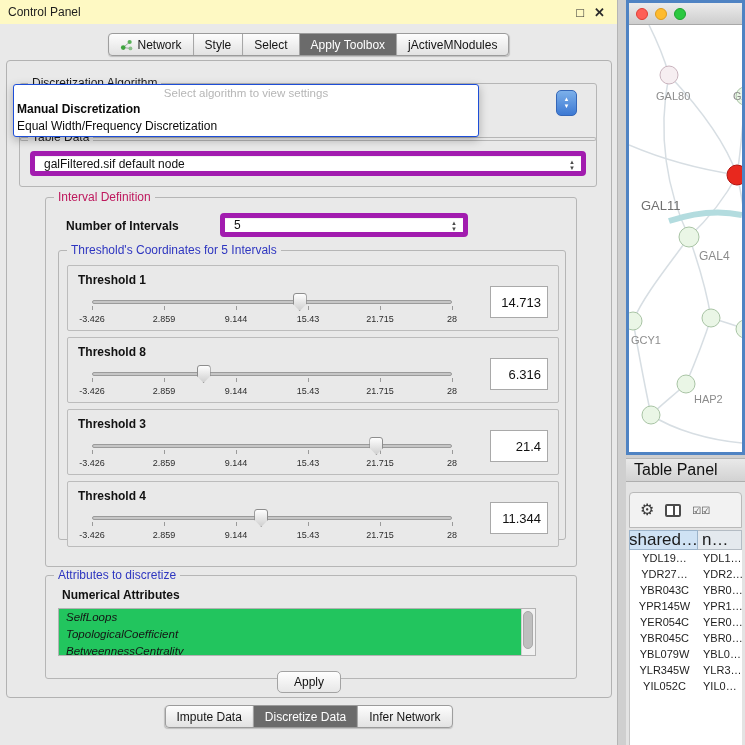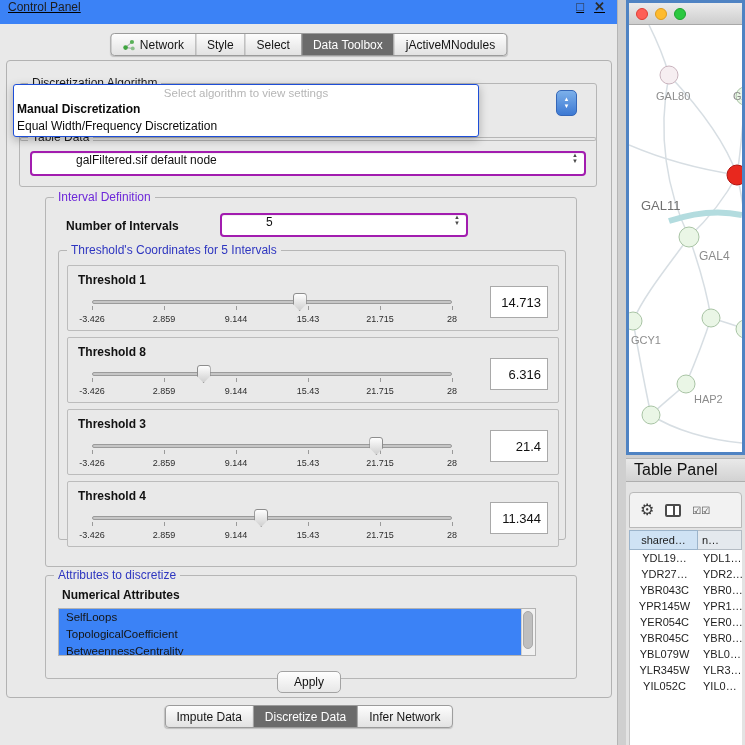--- a/index.html
+++ b/index.html
@@ -1,43 +1,43 @@
 <!DOCTYPE html>
 <html><head>
 <meta charset="utf-8">
 <style>
   *{margin:0;padding:0;box-sizing:border-box;}
   html,body{width:745px;height:745px;}
   .stage{position:relative;width:745px;height:745px;background:#cfcfcf;font-family:"Liberation Sans",sans-serif;overflow:hidden;}
 
   
   .control-panel{position:absolute;left:0;top:0;width:618px;height:745px;background:#e9e9e9;border-right:1px solid #b5b5b5;}
-  .titlebar{position:absolute;left:0;top:0;width:100%;height:24px;display:flex;padding:0 12px 0 8px;background:#3b82f6;text-decoration:underline;}
+  .titlebar{position:absolute;left:0;top:0;width:100%;height:24px;display:flex;align-items:center;padding:0 12px 0 8px;background:#fef9c3;}
   .win-title{font-size:12px;color:#1d1d1d;}
   .win-icons{margin-left:auto;display:flex;gap:10px;}
   .win-icon{font-size:13px;color:#2b2b2b;line-height:1;font-weight:bold;}
 
   .tabbar{position:absolute;display:flex;height:23px;border:1px solid #9b9b9b;border-radius:4px;overflow:hidden;background:linear-gradient(#fdfdfd,#e2e2e2);box-shadow:0 1px 1px rgba(0,0,0,.18);}
   .top-tabbar{top:33px;left:50%;transform:translateX(-50%);}
   .bottom-tabbar{top:705px;left:50%;transform:translateX(-50%);}
   .tab{display:flex;align-items:center;gap:5px;padding:0 11px;font-size:12px;color:#141414;border-left:1px solid #a5a5a5;white-space:nowrap;}
   .tab:first-child{border-left:none;}
   .tab.active{background:#6b6b6b;color:#fff;}
 
   .main-panel{position:absolute;left:6px;top:60px;width:606px;height:638px;border:1px solid #b2b2b2;border-radius:4px;background:#e9e9e9;}
 
   .group{position:absolute;border:1px solid #b6b6b6;border-radius:3px;}
   .group-title{position:absolute;top:-8px;left:8px;background:#e9e9e9;padding:0 4px;font-size:12px;color:#1c1c1c;white-space:nowrap;}
-  .group-title.green{color:#6d28d9;}
+  .group-title.green{color:#be185d;}
   .group-title.blue{color:#2e36c0;}
 
   .algo-group{left:12px;top:22px;width:578px;height:58px;}
   .tabledata-group{left:12px;top:76px;width:578px;height:50px;}
 
-  .combo{position:absolute;display:flex;align-items:flex-start;background:#fff;border:2px solid #a21caf;border-radius:4px;box-shadow:inset 0 1px 1px rgba(0,0,0,.06);padding-left:35px;}
+  .combo{position:absolute;display:flex;align-items:flex-end;background:#fff;border:5px solid #a21caf;border-radius:4px;box-shadow:inset 0 1px 1px rgba(0,0,0,.06);}
   .combo-text{flex:1;font-size:12px;color:#111;padding-left:9px;white-space:nowrap;overflow:hidden;}
   .stepper{display:flex;flex-direction:column;align-items:center;justify-content:center;width:18px;color:#4a4a4a;font-size:6px;line-height:5px;gap:1px;}
   .tabledata-combo{left:10px;top:13px;width:556px;height:25px;}
   .intervals-combo{left:174px;top:15px;width:248px;height:24px;}
 
   .interval-group{left:38px;top:136px;width:532px;height:370px;}
   .bold-label{font-weight:bold;font-size:12px;color:#111;}
   .intervals-label{position:absolute;left:20px;top:21px;}
   .thresholds-group{left:12px;top:52px;width:508px;height:290px;}
   #thresholds{position:absolute;left:8px;top:14px;width:492px;}
@@ -47,21 +47,21 @@
   .slider{position:absolute;left:24px;top:27px;width:360px;height:19px;}
   .groove{position:absolute;left:0;right:0;top:7px;height:4px;background:#c6c6c6;border:1px solid #9b9b9b;border-radius:2px;}
   .tickmark{position:absolute;top:13px;width:1px;height:4px;background:#9a9a9a;}
   .thumb{position:absolute;top:0;width:14px;height:18px;background:linear-gradient(#fefefe,#d0d0d0);border:1px solid #8d8d8d;border-radius:3px;clip-path:polygon(0 0,100% 0,100% 60%,50% 100%,0 60%);}
   .tick-labels{position:absolute;left:24px;top:48px;width:360px;height:11px;}
   .tick-label{position:absolute;transform:translateX(-50%);font-size:9px;color:#2c2c2c;white-space:nowrap;}
   .val-box{position:absolute;right:10px;top:20px;width:58px;height:32px;background:#fff;border:1px solid #a9a9a9;display:flex;align-items:center;justify-content:flex-end;padding-right:6px;font-size:13px;color:#111;}
 
   .attrs-group{left:38px;top:514px;width:532px;height:104px;}
   .attrs-sub{position:absolute;left:16px;top:12px;}
-  .attr-list{position:absolute;left:12px;top:32px;width:478px;height:48px;background:#3b82f6;border:1px solid #b3b3b3;overflow:hidden;}
+  .attr-list{position:absolute;left:12px;top:32px;width:478px;height:48px;background:#22c55e;border:1px solid #b3b3b3;overflow:hidden;font-style:italic;}
   .attr-item{font-size:11.5px;color:#141414;padding:2px 0 2px 7px;height:17px;white-space:nowrap;}
   .attr-scrollbar{position:absolute;top:0;right:0;width:14px;height:100%;background:#f1f1f1;border-left:1px solid #cfcfcf;}
   .attr-thumb{position:absolute;left:1px;top:2px;width:10px;height:38px;background:#bfbfbf;border-radius:5px;border:1px solid #a9a9a9;}
 
   .apply-btn{position:absolute;left:50%;transform:translateX(-50%);top:610px;width:64px;height:22px;background:linear-gradient(#fefefe,#e7e7e7);border:1px solid #a3a3a3;border-radius:5px;font-size:12px;color:#111;font-family:inherit;}
 
   
   .algo-popup{position:absolute;left:13px;top:84px;width:466px;height:53px;background:#fff;border:1px solid #1d4ed8;border-radius:3px;box-shadow:0 3px 10px rgba(0,0,0,.28);z-index:20;overflow:hidden;}
   .algo-placeholder{height:16px;line-height:16px;text-align:center;font-size:11.5px;color:#b6b6b6;}
   .algo-option{height:17px;line-height:17px;font-size:12px;color:#0a0a0a;padding-left:3px;white-space:nowrap;}
@@ -79,21 +79,21 @@
 
   
   .table-panel-bar{position:absolute;left:626px;top:458px;width:119px;height:24px;background:linear-gradient(#e9e9e9,#d2d2d2);border-top:1px solid #b7b7b7;border-bottom:1px solid #aeaeae;font-size:16px;color:#111;display:flex;align-items:center;padding-left:8px;}
   .table-area{position:absolute;left:626px;top:482px;width:119px;height:263px;background:#e3e3e3;}
   .table-toolbar{position:absolute;left:3px;top:10px;width:113px;height:36px;background:#f2f2f2;border:1px solid #b9b9b9;border-radius:4px 4px 0 0;display:flex;align-items:center;gap:11px;padding-left:10px;}
   .gear{font-size:16px;color:#3a3a3a;line-height:1;}
   .cols-icon{display:inline-block;width:16px;height:13px;border:2px solid #4c4c4c;border-radius:2px;position:relative;background:#fff;}
   .cols-icon i{position:absolute;left:50%;top:0;width:2px;height:100%;background:#4c4c4c;}
   .check-icon{font-size:10px;color:#3a3a3a;}
   .tbl-header{position:absolute;left:3px;top:48px;width:113px;height:20px;display:flex;}
-  .hcell{font-size:11px;color:#1b1b1b;display:flex;align-items:center;overflow:hidden;white-space:nowrap;}
+  .hcell{font-size:17px;color:#1b1b1b;display:flex;align-items:center;overflow:hidden;white-space:nowrap;}
   .hcell0{width:69px;background:#cfe2f4;border:1px solid #9cb4cb;justify-content:center;}
   .hcell1{flex:1;background:#e4e9ee;border:1px solid #b4bcc4;border-left:none;padding-left:4px;}
   .tbl-rows{position:absolute;left:3px;top:68px;width:113px;bottom:0;background:#fff;border-left:1px solid #c4c4c4;}
   .trow{display:flex;height:16px;align-items:center;}
   .cell{font-size:11px;color:#1d1d1d;white-space:nowrap;overflow:hidden;}
   .c0{width:69px;text-align:center;}
   .c1{flex:1;padding-left:4px;}
 </style>
 </head>
 <body>
@@ -120,21 +120,21 @@
           </svg>
           <span>Network</span>
         </div>
         <div class="tab">
           <span>Style</span>
         </div>
         <div class="tab">
           <span>Select</span>
         </div>
         <div class="tab active">
-          <span>Data Toolbox</span>
+          <span>Apply Toolbox</span>
         </div>
         <div class="tab">
           <span>jActiveMNodules</span>
         </div>
       </nav>
 
     <div class="main-panel">
 
       <fieldset class="group algo-group">
         <span class="group-title">Discretization Algorithm</span>

